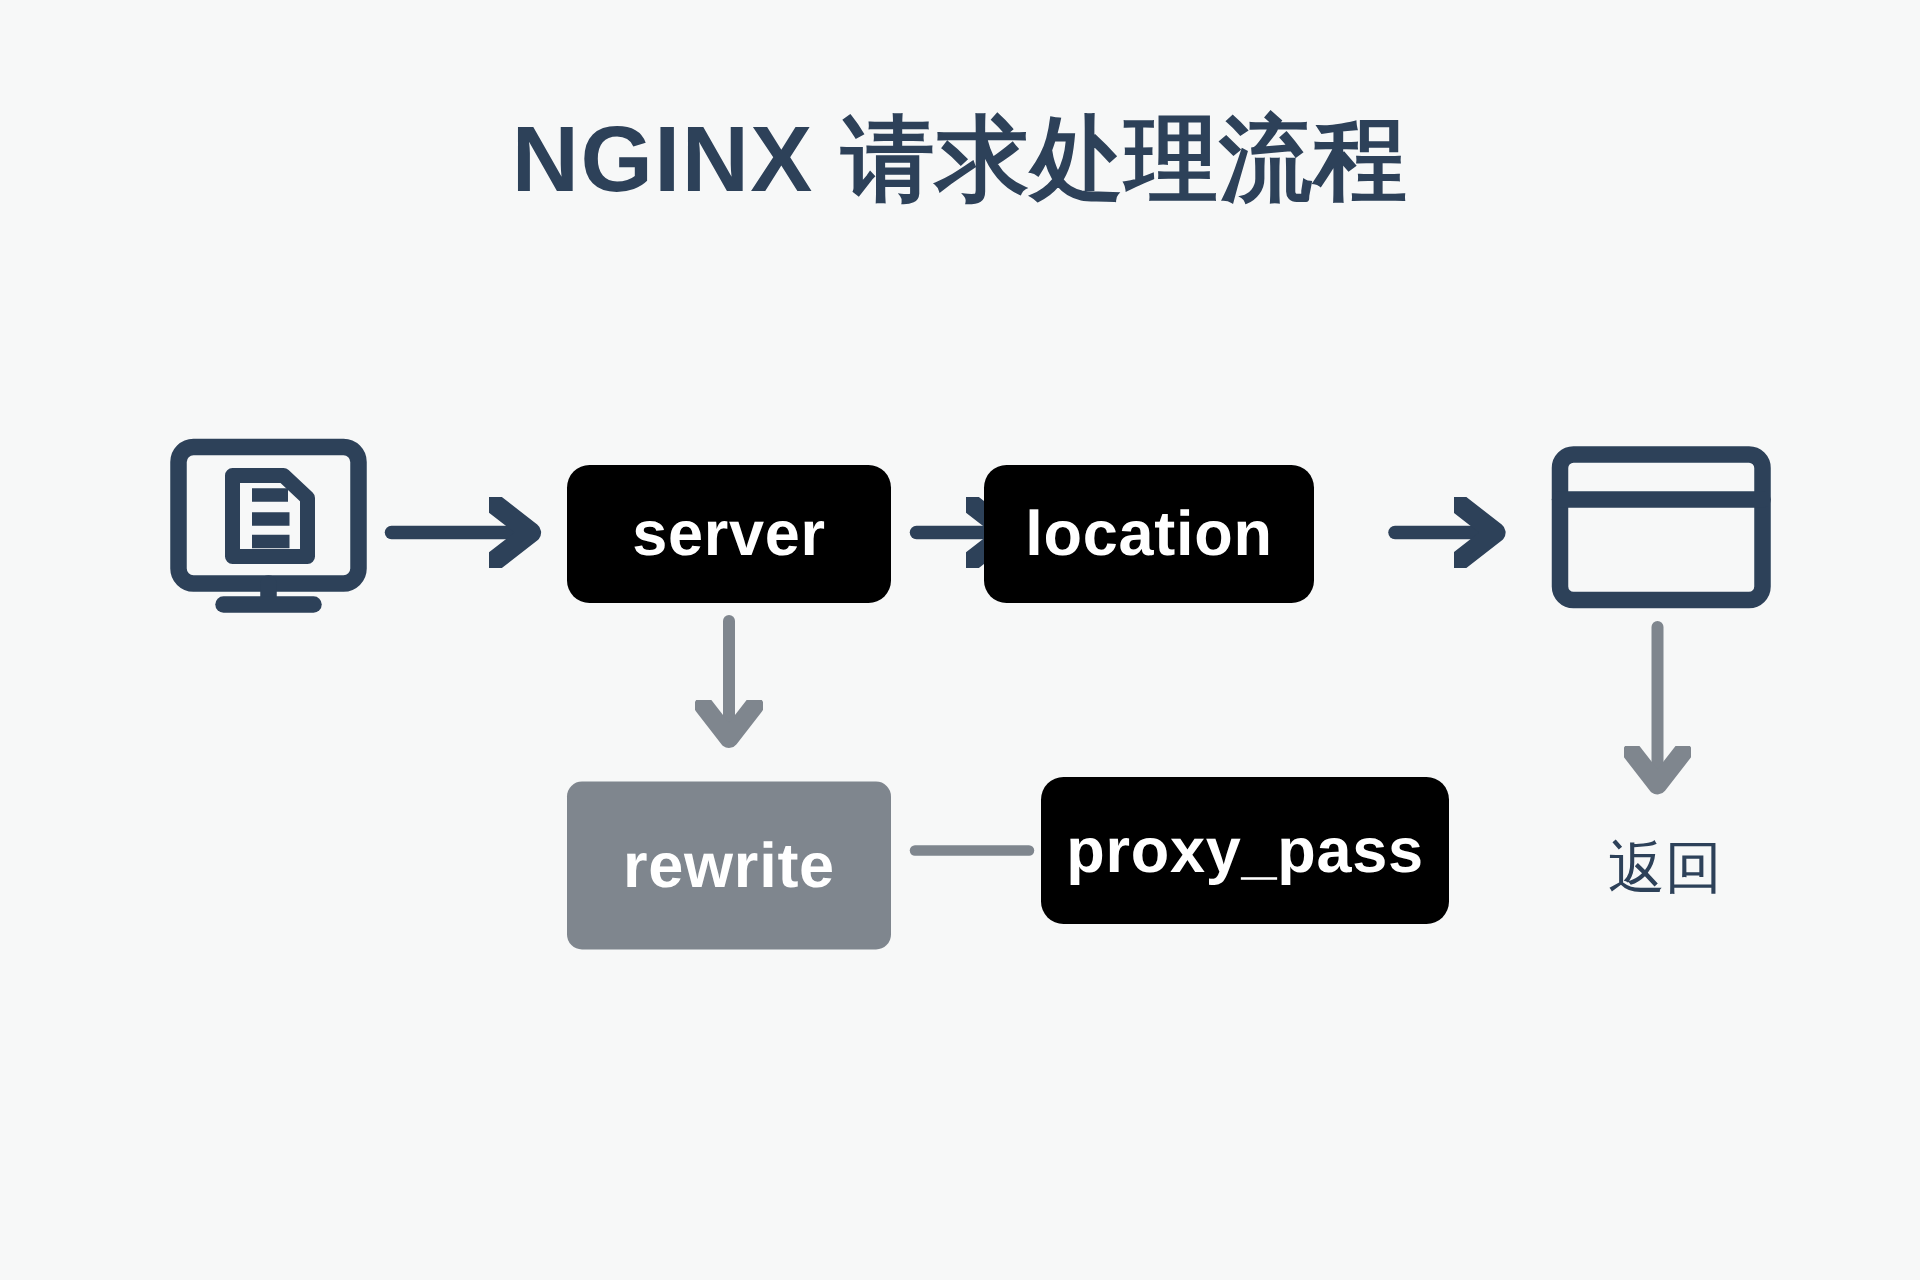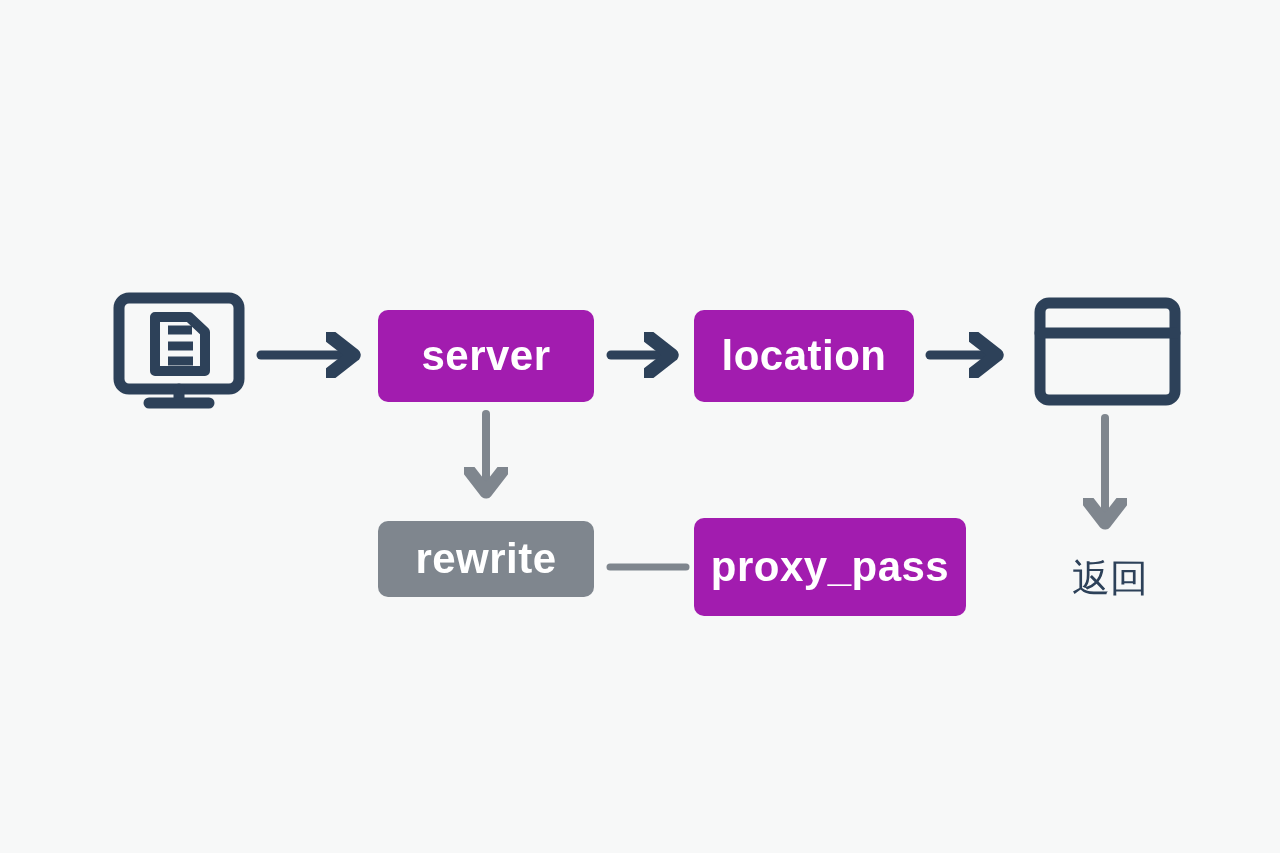--- a/index.html
+++ b/index.html
@@ -44,26 +44,26 @@
     align-items: center;
     justify-content: center;
     border-radius: 10px;
     color: #ffffff;
     font-size: 42px;
     font-weight: bold;
     letter-spacing: 0.5px;
     box-sizing: border-box;
     white-space: nowrap;
   }
-  .node.dark  { background: #a21caf; }
+  .node.dark  { background: #000000; border-radius: 15px; }
   .node.gray  { background: #7f868e; }
 
   #node-server     { left: 378px; top: 310px; width: 216px; height: 92px; }
-  #node-location   { left: 694px; top: 310px; width: 220px; height: 92px; }
-  #node-rewrite    { left: 378px; top: 521px; width: 216px; height: 76px; }
+  #node-location   { left: 656px; top: 310px; width: 220px; height: 92px; }
+  #node-rewrite    { left: 378px; top: 521px; width: 216px; height: 112px; }
   #node-proxypass  { left: 694px; top: 518px; width: 272px; height: 98px; }
 
   
   #wires {
     position: absolute;
     left: 0;
     top: 0;
     width: 1280px;
     height: 853px;
     pointer-events: none;
@@ -80,20 +80,21 @@
     font-weight: normal;
     color: #2d4159;
     white-space: nowrap;
   }
 </style>
 </head>
 <body style="background: rgb(247, 248, 248);">
 
 <div id="canvas">
 
+  <div class="diagram-title">NGINX 请求处理流程</div>
 
   <svg id="wires" viewBox="0 0 1280 853" xmlns="http://www.w3.org/2000/svg">
 
     <g fill="none" stroke="#2d4159" stroke-width="11" stroke-linecap="round" stroke-linejoin="round">
       <rect x="119" y="298" width="120" height="91" rx="10" ry="10"></rect>
       <line x1="179" y1="389" x2="179" y2="398"></line>
       <line x1="149" y1="403" x2="209" y2="403"></line>
     </g>
     <g fill="none" stroke="#2d4159" stroke-width="10" stroke-linecap="round" stroke-linejoin="round">
       <path d="M155 317 L189 317 L205 332 L205 371 L155 371 Z"></path>

